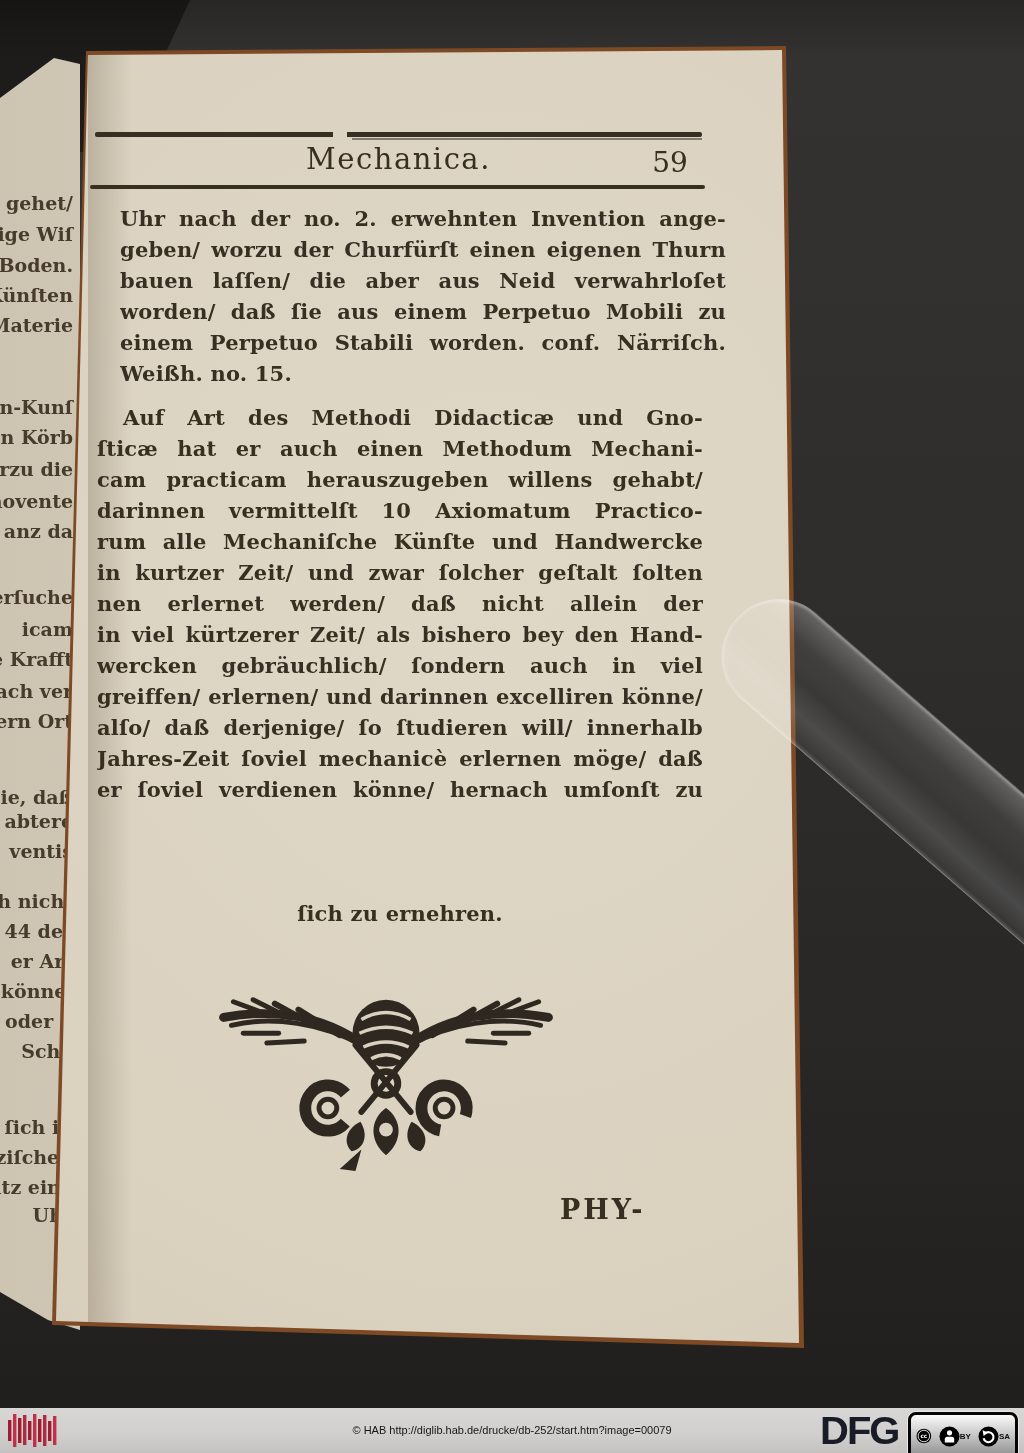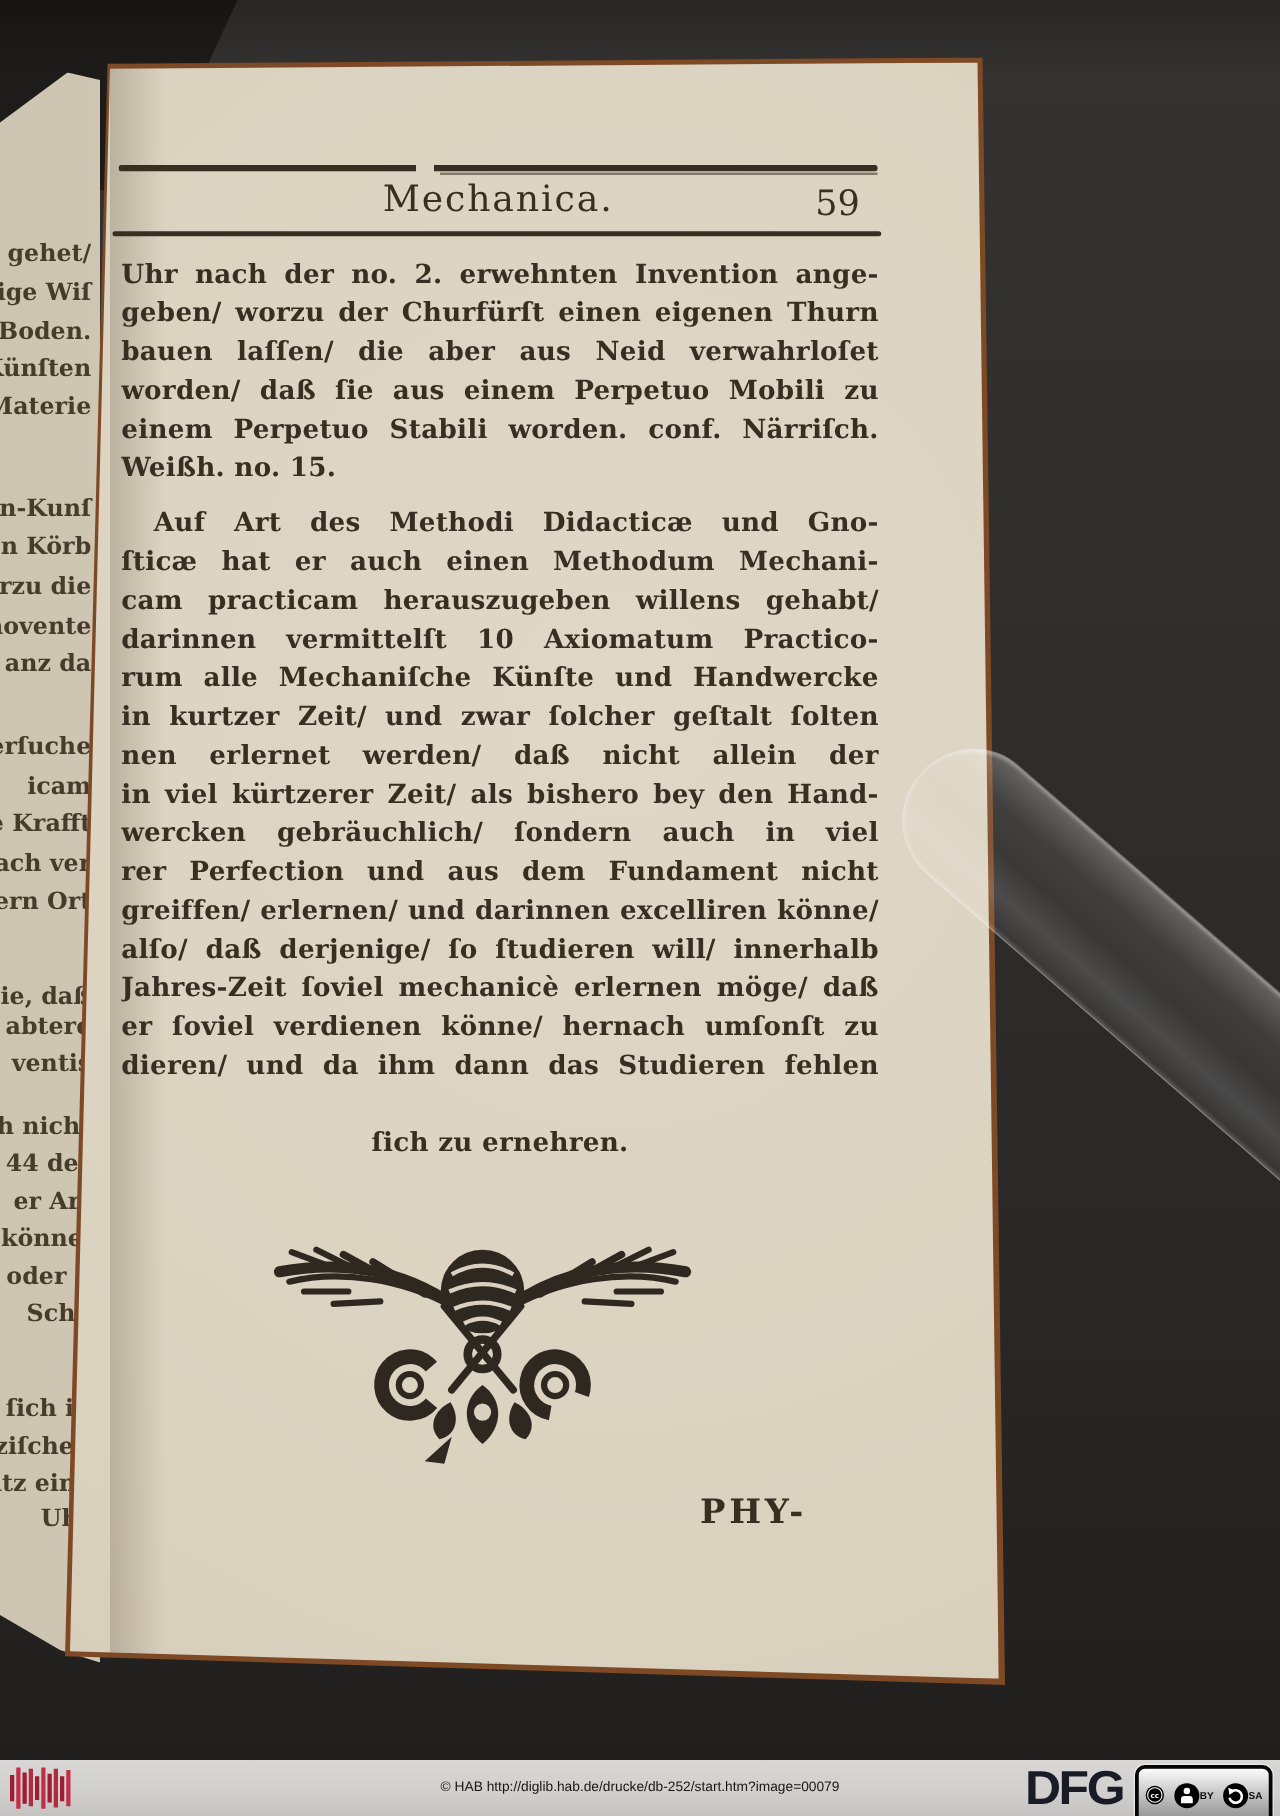--- a/index.html
+++ b/index.html
@@ -35,21 +35,21 @@
   .ruleA1{left:95px;top:132px;width:607px;height:5px;border-radius:2px;
     background:linear-gradient(90deg,#382f23 0 238px,rgba(0,0,0,0) 238px 252px,#382f23 252px 100%);}
   .ruleA2{left:352px;top:138px;width:350px;height:2px;opacity:.55;}
   .ruleB{left:90px;top:185px;width:615px;height:4px;border-radius:2px;}
   .head-title{position:absolute;left:95px;top:142px;width:607px;text-align:center;
     font:400 29px "DejaVu Serif",serif;letter-spacing:1.5px;color:#382f23;}
   .page-num{position:absolute;left:638px;top:146px;width:64px;text-align:center;
     font:400 28px "DejaVu Serif",serif;color:#382f23;}
   
   .para{position:absolute;left:97px;width:606px;}
-  .p1{top:203px;} .p2{top:402px;} .p2c{top:898px;}
+  .p1{top:203px;margin-left:23px;} .p2{top:402px;} .p2c{top:898px;}
   .bline{height:31px;line-height:31px;overflow:hidden;text-align:justify;
     font:700 21px/31px "DejaVu Serif",serif;color:#382f23;letter-spacing:.2px;}
   .bline::after{content:"";display:inline-block;width:100%;height:0;}
   .p1 .bline:last-child{text-align:left;} .p1 .bline:last-child::after{display:none;}
   .p2 .bline:first-child{text-indent:26px;}
   .p2c .bline{text-align:center;} .p2c .bline::after{display:none;}
   .catchword{position:absolute;left:560px;top:1194px;width:160px;
     font:600 27px "DejaVu Serif",serif;letter-spacing:3px;color:#382f23;}
   .ornament{position:absolute;left:212px;top:982px;width:348px;height:192px;}
   
@@ -144,26 +144,24 @@
 
     <div class="bline">Auf Art des Methodi Didacticæ und Gno-</div>
         <div class="bline">ſticæ hat er auch einen Methodum Mechani-</div>
         <div class="bline">cam practicam herauszugeben willens gehabt/</div>
         <div class="bline">darinnen vermittelſt 10 Axiomatum Practico-</div>
         <div class="bline">rum alle Mechaniſche Künſte und Handwercke</div>
         <div class="bline">in kurtzer Zeit/ und zwar ſolcher geſtalt ſolten kön-</div>
         <div class="bline">nen erlernet werden/ daß nicht allein der Lernende</div>
         <div class="bline">in viel kürtzerer Zeit/ als bishero bey den Hand-</div>
         <div class="bline">wercken gebräuchlich/ ſondern auch in viel gröſſe-</div>
-        <div class="bline">rer Perfection und aus dem Fundament nicht</div>
         <div class="bline">greiffen/ erlernen/ und darinnen excelliren könne/</div>
         <div class="bline">alſo/ daß derjenige/ ſo ſtudieren will/ innerhalb</div>
         <div class="bline">Jahres-Zeit ſoviel mechanicè erlernen möge/ daß</div>
         <div class="bline">er ſoviel verdienen könne/ hernach umſonſt zu ſtu-</div>
-        <div class="bline">dieren/ und da ihm dann das Studieren fehlen</div>
       </div>
     <div class="para p2c">
 
         <div class="bline">ſich zu ernehren.</div>
       </div>
 
     <svg class="ornament" viewBox="0 0 350 195">
       <g fill="none" stroke="#2e2820" stroke-linecap="round">
         <path d="M170 78 C128 40 74 24 10 36" stroke-width="9"></path>
         <path d="M150 64 C110 42 60 34 18 44" stroke-width="5"></path>

